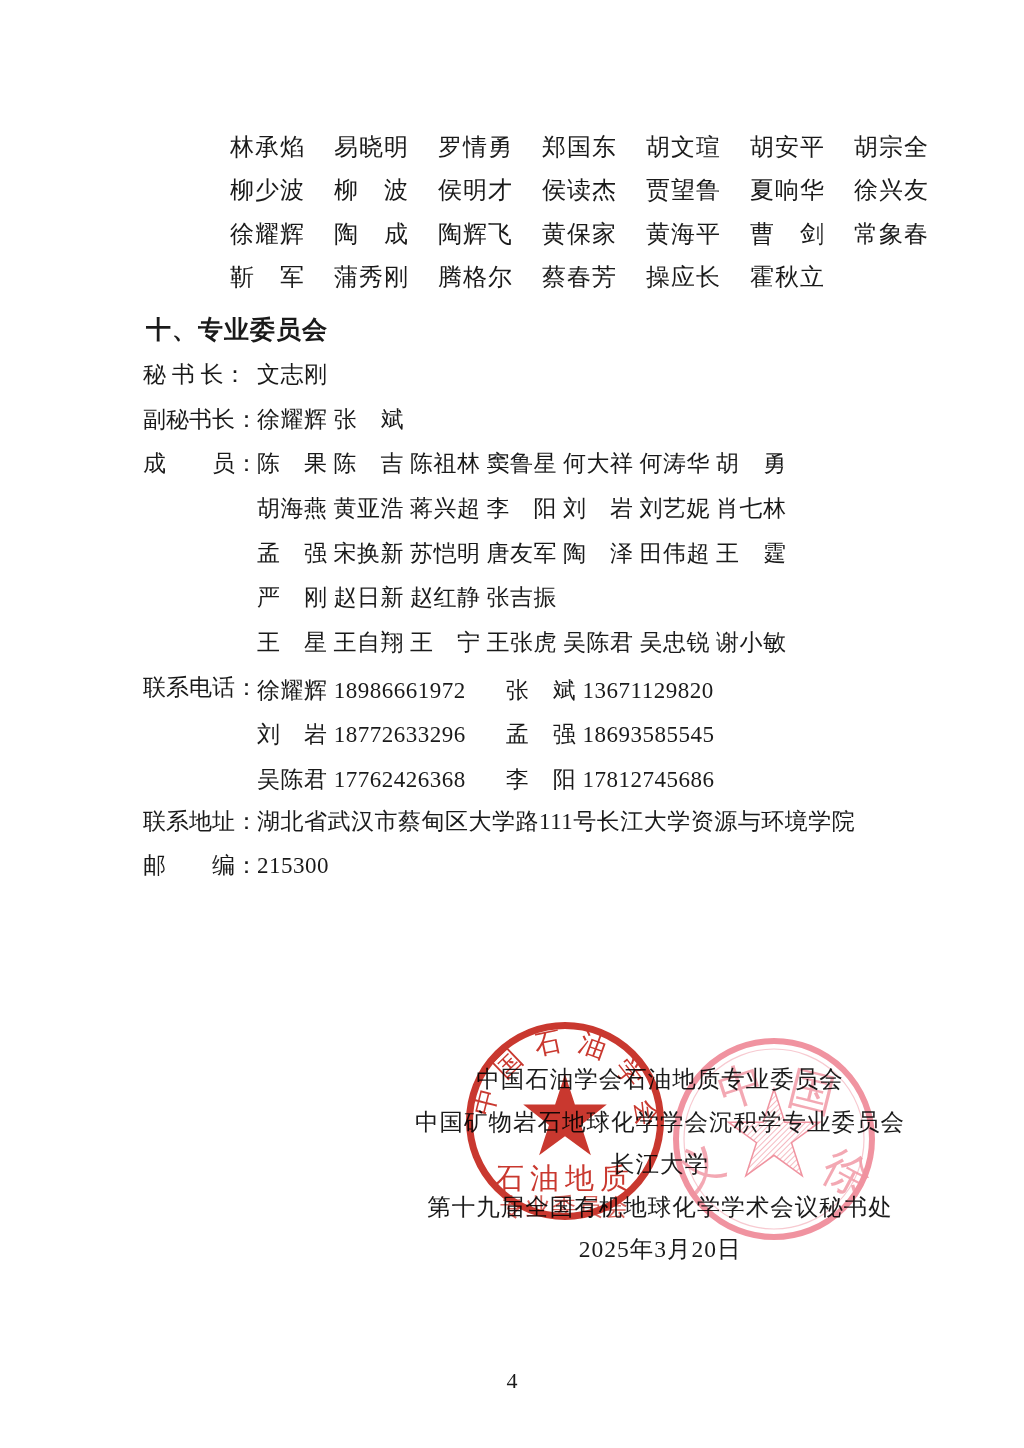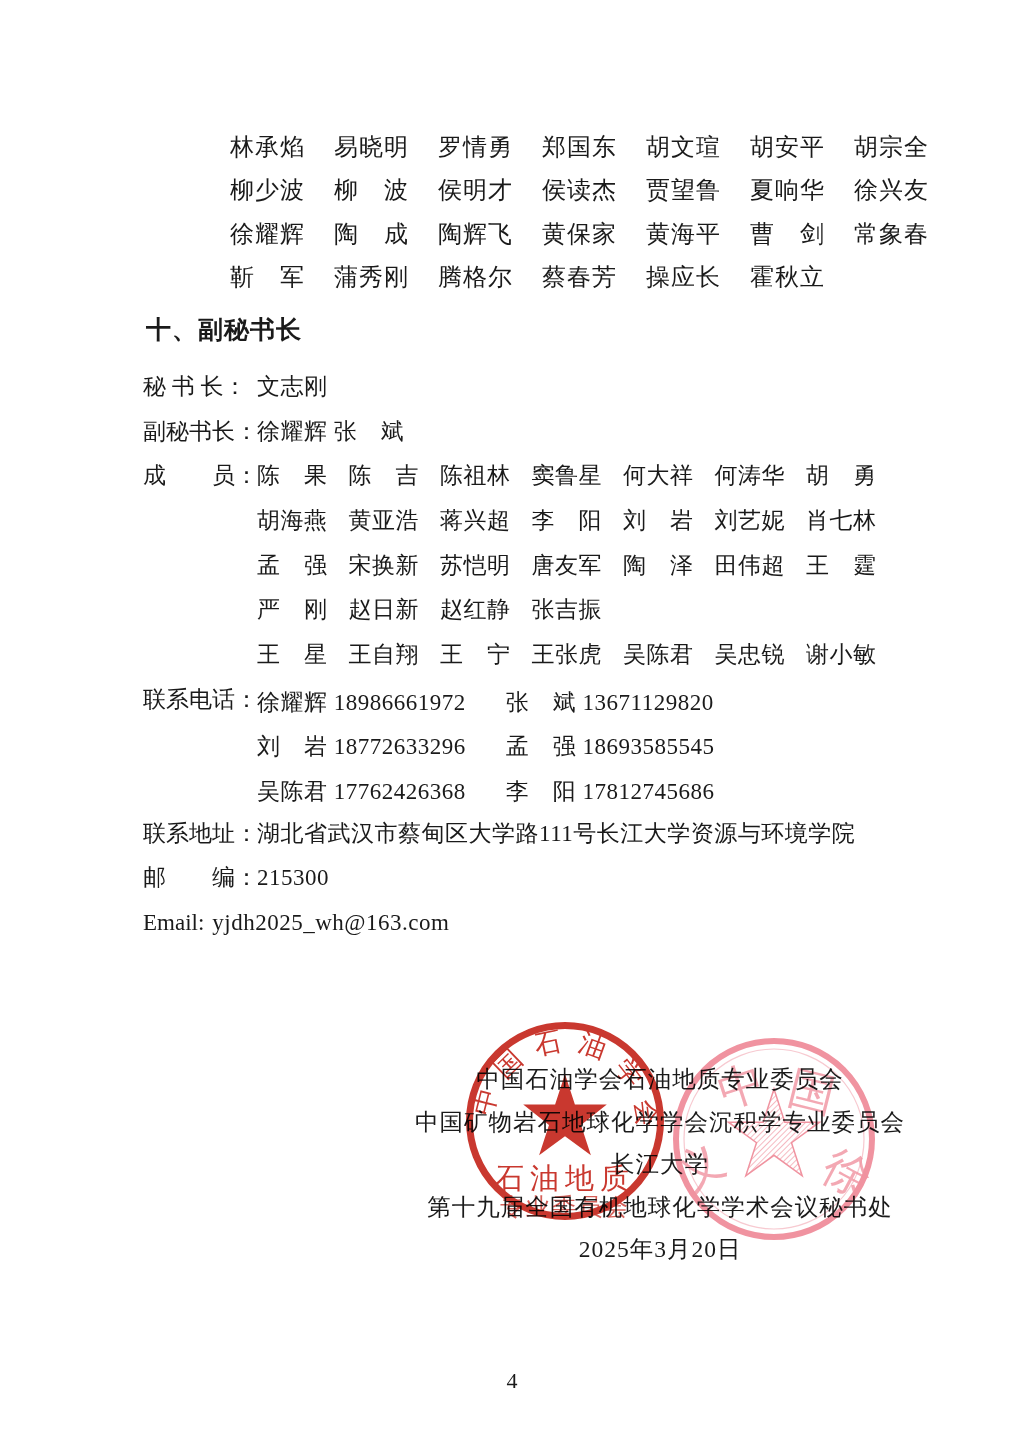--- a/index.html
+++ b/index.html
@@ -15,25 +15,25 @@
   
   .name-list{position:absolute;left:230px;top:131px;}
   .top-name-row{height:43.4px;display:flex;align-items:flex-start;gap:29px;
     font-size:24px;letter-spacing:1px;white-space:pre;}
   
   .section-heading{
     position:absolute;left:146px;top:313px;
     font-family:"Liberation Sans","DejaVu Sans",sans-serif;
     font-weight:700;font-size:25px;letter-spacing:1px;white-space:pre;}
   
-  .section-rows{position:absolute;left:143px;top:364px;width:760px;}
+  .section-rows{position:absolute;left:143px;top:352px;width:760px;}
   .sec-row{height:44.7px;display:flex;align-items:center;font-size:23px;white-space:pre;}
   .row-label{width:114px;flex:none;white-space:pre;}
   .row-content{white-space:pre;letter-spacing:0.5px;}
-  .row-content.names{display:flex;gap:21px;}
+  .row-content.names{display:flex;gap:6px;}
   .row-content.phones{display:flex;gap:40px;margin-top:6px;}
   .row-email .row-label{width:auto;margin-right:8px;}
   
   .closing-block{position:absolute;left:280px;top:1058px;width:760px;text-align:center;}
   .closing-line{height:42.5px;display:flex;align-items:center;justify-content:center;
     font-size:23.5px;letter-spacing:1px;white-space:pre;}
   
   .stamp{position:absolute;mix-blend-mode:multiply;pointer-events:none;}
   .stamp-left{left:462px;top:1018px;opacity:0.92;}
   .stamp-right{left:668px;top:1033px;opacity:0.88;}
@@ -47,21 +47,21 @@
 
 <div class="page">
 
   <div class="name-list">
     <div class="top-name-row"><span>林承焰</span><span>易晓明</span><span>罗情勇</span><span>郑国东</span><span>胡文瑄</span><span>胡安平</span><span>胡宗全</span></div>
     <div class="top-name-row"><span>柳少波</span><span>柳　波</span><span>侯明才</span><span>侯读杰</span><span>贾望鲁</span><span>夏响华</span><span>徐兴友</span></div>
     <div class="top-name-row"><span>徐耀辉</span><span>陶　成</span><span>陶辉飞</span><span>黄保家</span><span>黄海平</span><span>曹　剑</span><span>常象春</span></div>
     <div class="top-name-row"><span>靳　军</span><span>蒲秀刚</span><span>腾格尔</span><span>蔡春芳</span><span>操应长</span><span>霍秋立</span></div>
   </div>
 
-  <div class="section-heading">十、副秘书长</div>
+  <div class="section-heading">十、专业委员会</div>
 
   <div class="section-rows">
 
     <div class="sec-row">
       <span class="row-label">秘 书 长：</span>
       <span class="row-content">文志刚</span>
     </div>
 
     <div class="sec-row">
       <span class="row-label">副秘书长：</span>
@@ -105,24 +105,20 @@
     <div class="sec-row">
       <span class="row-label">联系地址：</span>
       <span class="row-content">湖北省武汉市蔡甸区大学路111号长江大学资源与环境学院</span>
     </div>
 
     <div class="sec-row">
       <span class="row-label">邮　　编：</span>
       <span class="row-content">215300</span>
     </div>
 
-    <div class="sec-row row-email">
-      <span class="row-label">Email:</span>
-      <span class="row-content">yjdh2025_wh@163.com</span>
-    </div>
 
   </div>
 
   <div class="closing-block">
     <div class="closing-line">中国石油学会石油地质专业委员会</div>
     <div class="closing-line">中国矿物岩石地球化学学会沉积学专业委员会</div>
     <div class="closing-line">长江大学</div>
     <div class="closing-line">第十九届全国有机地球化学学术会议秘书处</div>
     <div class="closing-line">2025年3月20日</div>
   </div>

